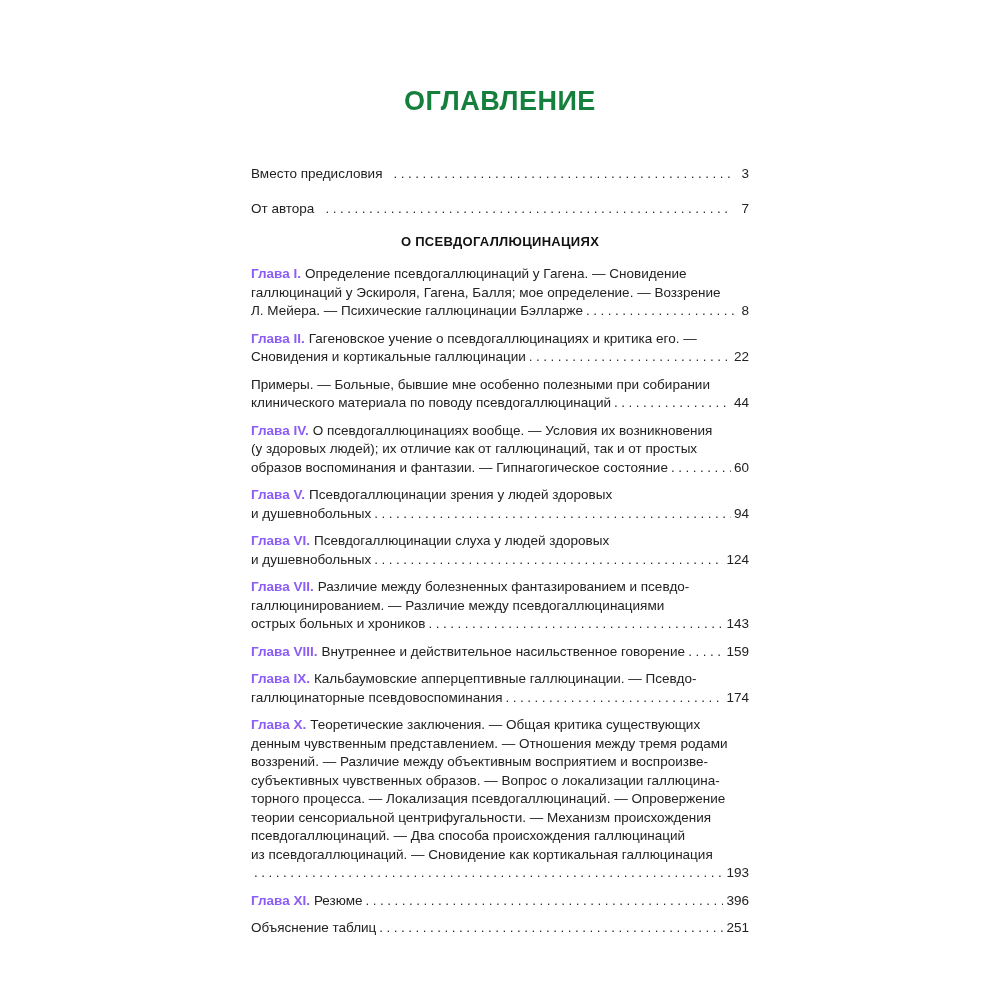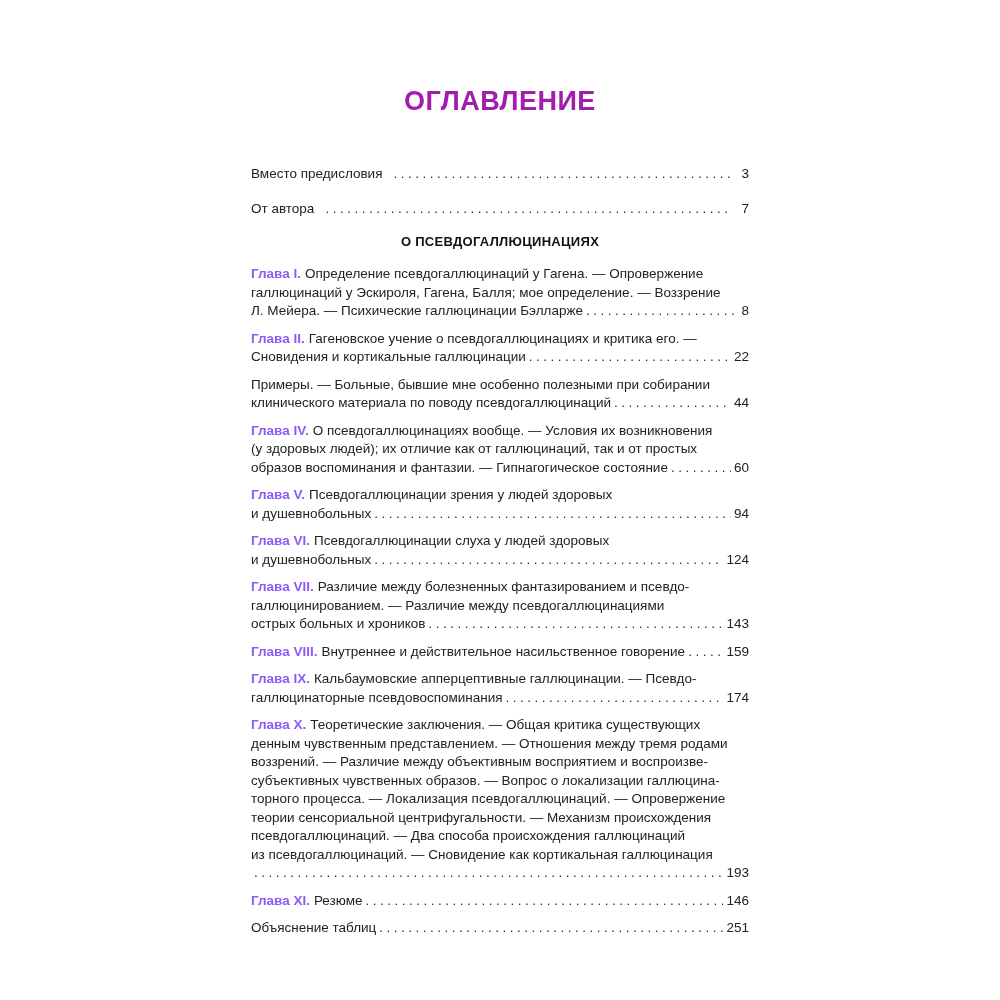--- a/index.html
+++ b/index.html
@@ -15,21 +15,21 @@
   .page {
     width: 498px;
     margin: 0 auto;
     padding-top: 86px;
   }
   .title {
     text-align: center;
     font-size: 27px;
     font-weight: 800;
     letter-spacing: 0.5px;
-    color: #a21caf;
+    color: #15803d;
     margin-bottom: 48px;
   }
   .front { margin-bottom: 2px; }
   .front .row { margin-bottom: 16px; gap: 8px; }
   .section {
     text-align: center;
     font-size: 13px;
     font-weight: 700;
     letter-spacing: 0.3px;
     color: #111;
@@ -84,21 +84,21 @@
       <span class="dots"></span>
       <span class="pg">7</span>
     </div>
   </div>
 
   <h2 class="section">О ПСЕВДОГАЛЛЮЦИНАЦИЯХ</h2>
 
   <div class="chapters">
 
     <div class="entry">
-      <p class="line"><b class="label">Глава I.</b><span>Определение псевдогаллюцинаций у Гагена. — Опровержение</span></p>
+      <p class="line"><b class="label">Глава I.</b><span>Определение псевдогаллюцинаций у Гагена. — Сновидение</span></p>
       <p class="line"><span>галлюцинаций у Эскироля, Гагена, Балля; мое определение. — Воззрение</span></p>
       <div class="row">
           <span class="txt">Л. Мейера. — Психические галлюцинации Бэлларже</span>
           <span class="dots"></span>
           <span class="pg">8</span>
         </div>
     </div>
 
     <div class="entry">
       <p class="line"><b class="label">Глава II.</b><span>Гагеновское учение о псевдогаллюцинациях и критика его. —</span></p>
@@ -187,21 +187,21 @@
           <span class="dots"></span>
           <span class="pg">193</span>
         </div>
     </div>
 
     <div class="entry">
       <div class="row">
           <b class="label">Глава XI.</b>
           <span class="txt">Резюме</span>
           <span class="dots"></span>
-          <span class="pg">146</span>
+          <span class="pg">396</span>
         </div>
     </div>
 
     <div class="entry">
       <div class="row">
           <span class="txt">Объяснение таблиц</span>
           <span class="dots"></span>
           <span class="pg">251</span>
         </div>
     </div>

